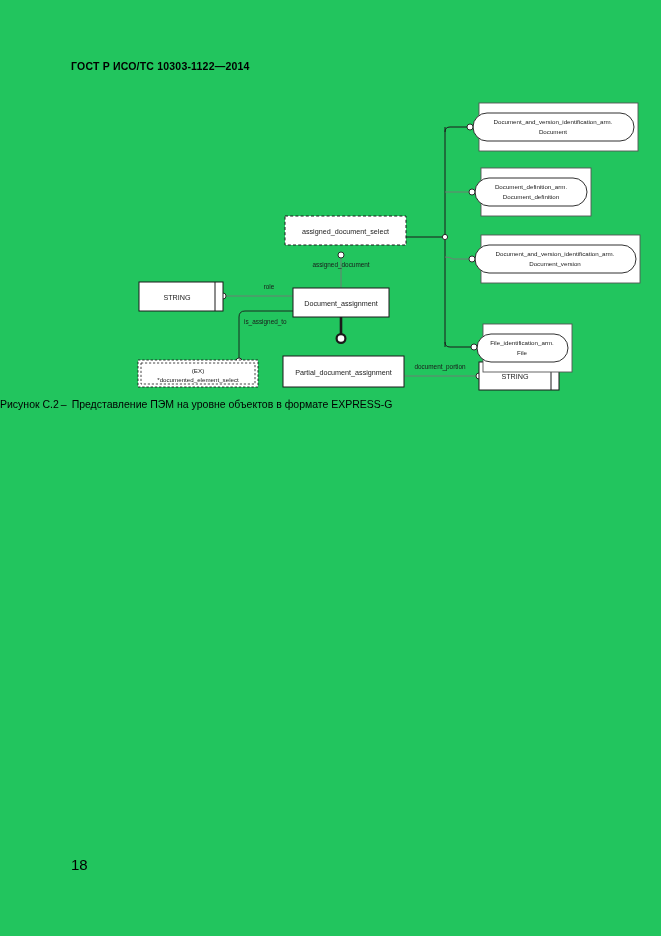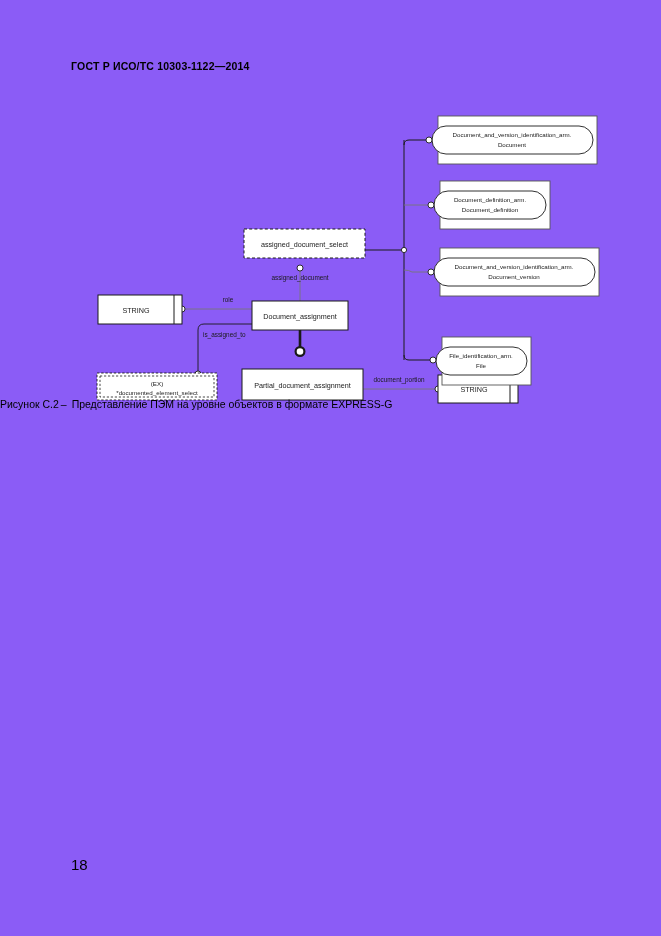--- a/index.html
+++ b/index.html
@@ -9,40 +9,41 @@
     background: #ffffff;
   }
   body {
     font-family: "Liberation Sans", sans-serif;
     color: #000000;
   }
   #page {
     position: relative;
     width: 661px;
     height: 936px;
-    background: #8b5cf6;
+    background: #22c55e;
     overflow: hidden;
   }
   
   #doc-header {
     position: absolute;
     left: 71px;
     top: 60px;
     font-size: 10.5px;
     font-weight: bold;
     letter-spacing: 0.2px;
     white-space: nowrap;
   }
   
   #figure {
     position: absolute;
     left: 0;
-    top: 17px;
+    top: 4px;
     width: 528px;
     height: 420px;
+    padding-left: 41px;
   }
   #figure svg { display: block; }
 
   
   #figure-caption {
     position: absolute;
     left: 0;
     top: 398px;
     width: 661px;
     text-align: left;

